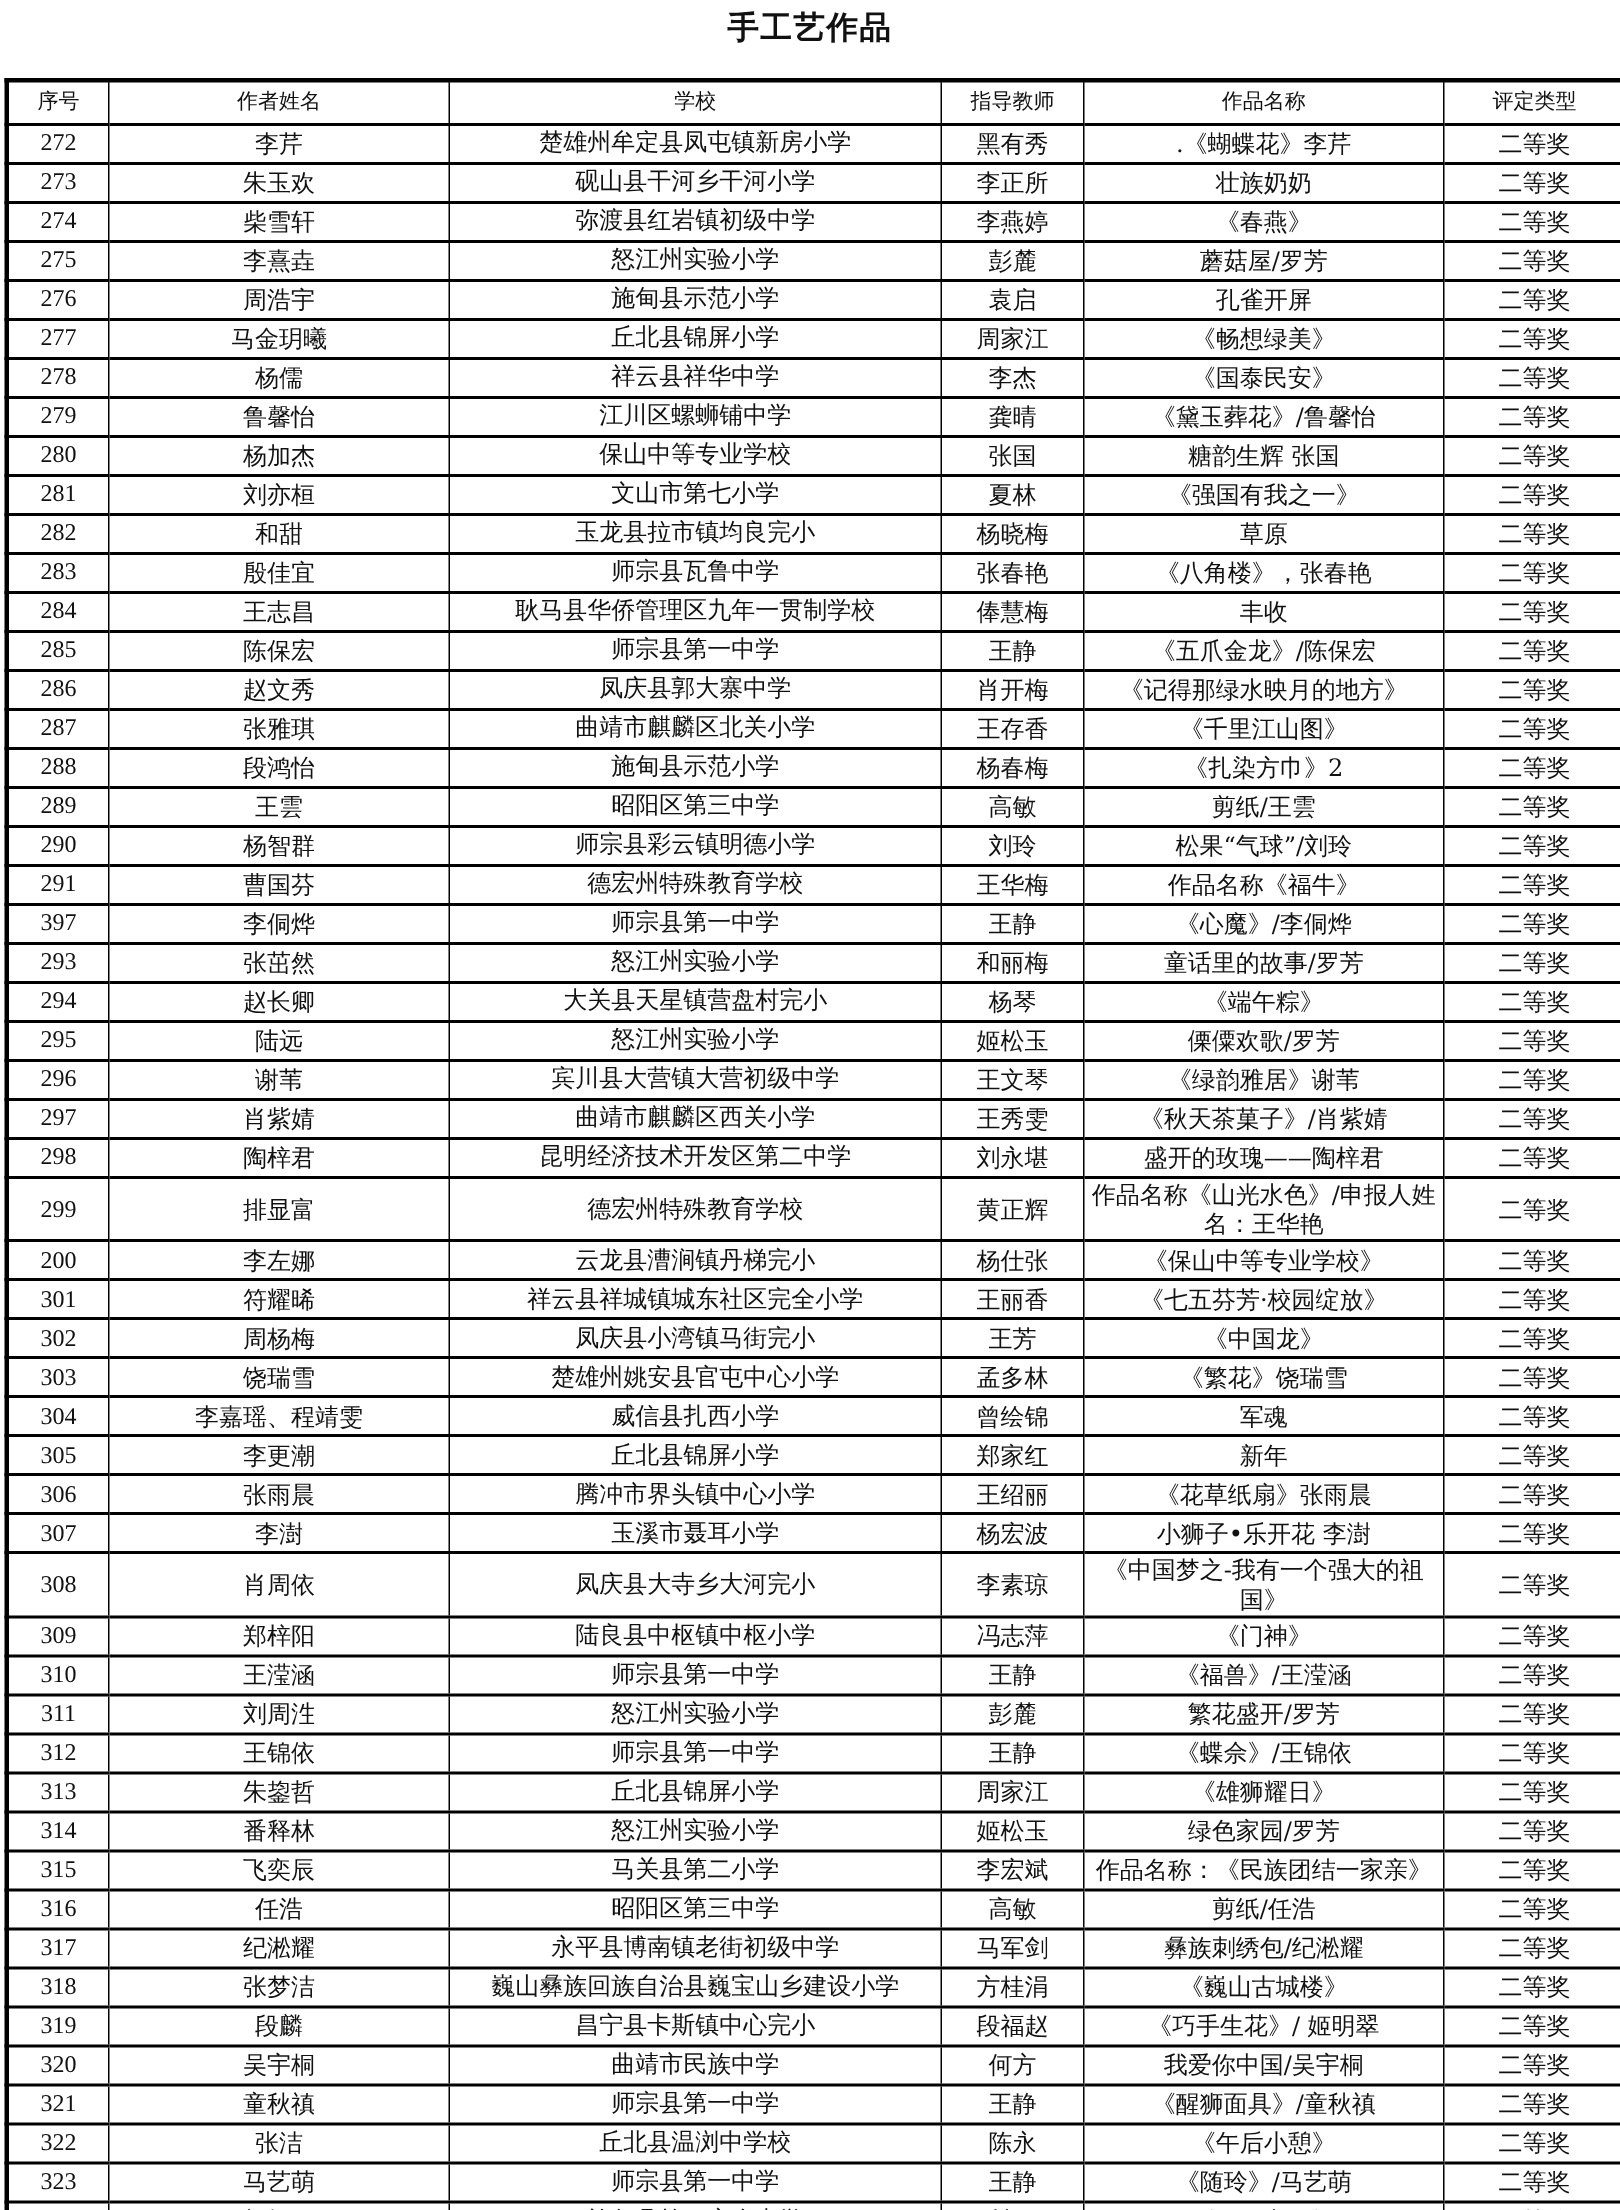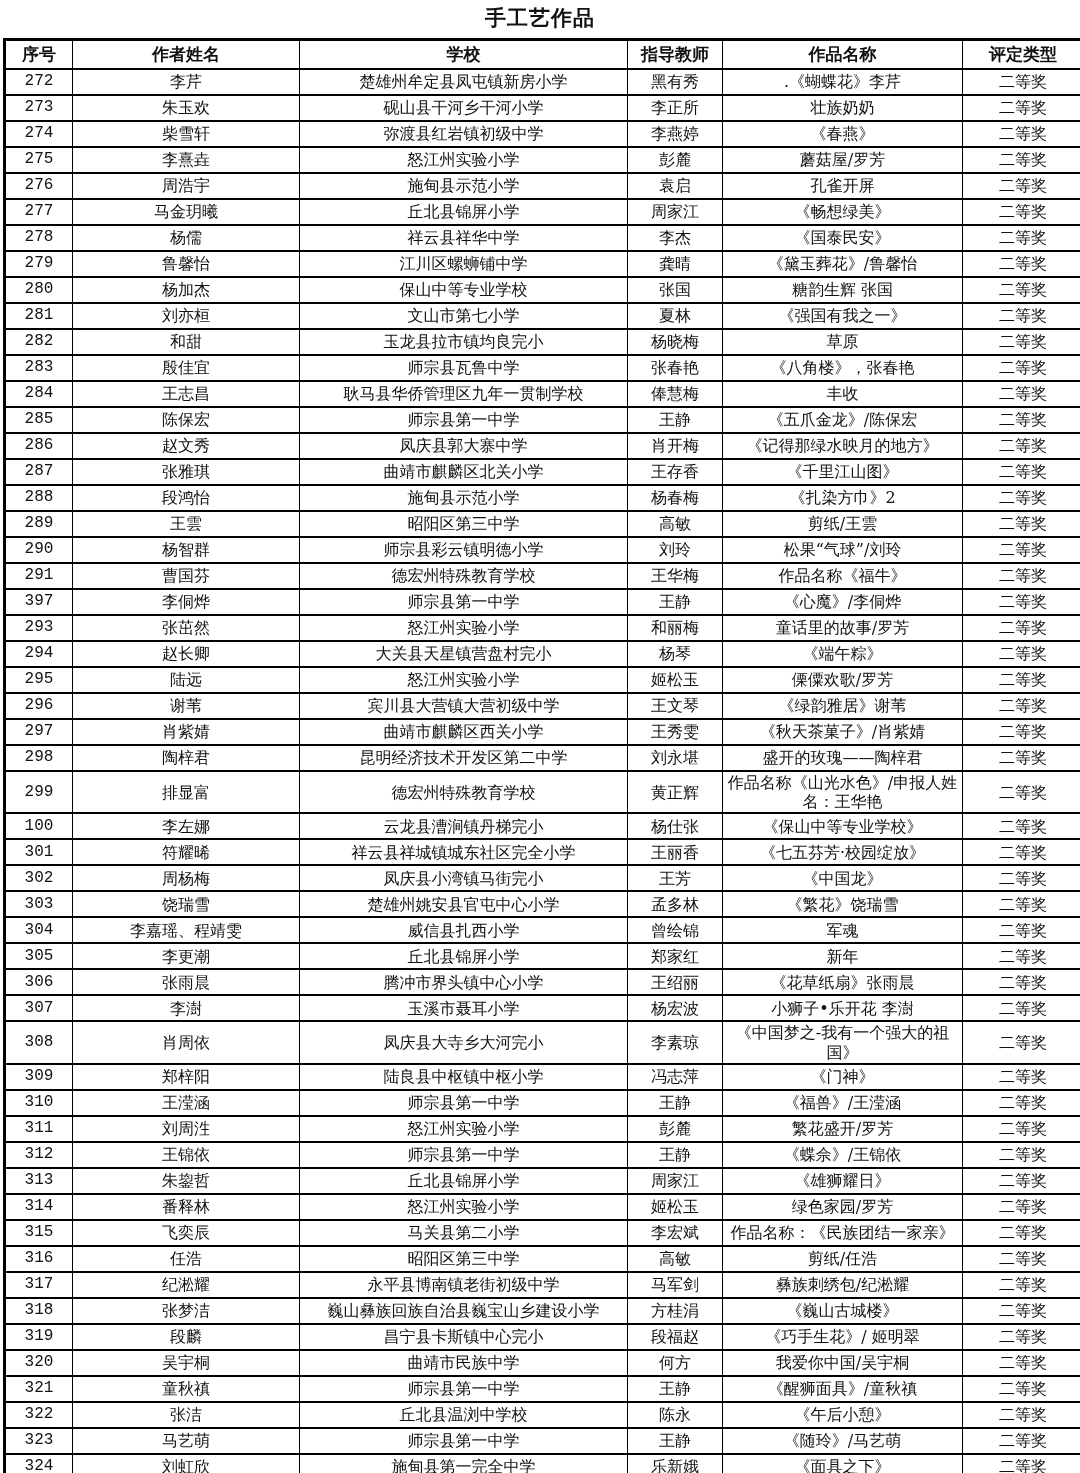--- a/index.html
+++ b/index.html
@@ -11,21 +11,21 @@
   }
   .page {
     width: 1080px;
     margin: 0 auto;
     background: #fff;
   }
   .page-title {
     text-align: center;
     font-size: 21px;
     font-weight: bold;
-    padding: 4px 0 6px 0;
+    padding: 4px 0 20px 0;
     letter-spacing: 1px;
   }
   table.awards {
     width: 1074px;
     margin: 0 3px;
     border-collapse: collapse;
     table-layout: fixed;
     border: 3px solid #000;
   }
   table.awards th, table.awards td {
@@ -34,32 +34,32 @@
     border-bottom-width: 2px;
     text-align: center;
     vertical-align: middle;
     font-size: 16px;
     line-height: 1.2;
     padding: 1px 2px;
     overflow-wrap: break-word;
     word-break: break-all;
   }
   table.awards th {
-    font-size: 17px;
-    font-weight: bold;
+    font-size: 14px;
+    font-weight: normal;
     height: 25px;
   }
   table.awards td { height: 22px; }
   col.col-index  { width: 68px; }
   col.col-author { width: 227px; }
   col.col-school { width: 328px; }
   col.col-teacher{ width: 95px; }
   col.col-work   { width: 240px; }
   col.col-award  { width: 122px; }
-  td.col-index   { vertical-align: bottom; font-family: Liberation Mono, monospace; padding-bottom: 2px; }
+  td.col-index   { vertical-align: bottom; font-family: Liberation Serif, serif; padding-bottom: 2px; }
   td.col-school  { padding-left: 25px; padding-right: 25px; font-family: Liberation Serif, serif; }
   td.col-work    { padding-left: 12px; padding-right: 12px; }
 </style>
 </head>
 <body>
 
 <div class="page">
   <div class="page-title">手工艺作品</div>
 
   <table class="awards">
@@ -300,21 +300,21 @@
         </tr>
         <tr>
           <td class="col-index">299</td>
           <td class="col-author">排显富</td>
           <td class="col-school">德宏州特殊教育学校</td>
           <td class="col-teacher">黄正辉</td>
           <td class="col-work">作品名称《山光水色》/申报人姓名：王华艳</td>
           <td class="col-award">二等奖</td>
         </tr>
         <tr>
-          <td class="col-index">100</td>
+          <td class="col-index">200</td>
           <td class="col-author">李左娜</td>
           <td class="col-school">云龙县漕涧镇丹梯完小</td>
           <td class="col-teacher">杨仕张</td>
           <td class="col-work">《保山中等专业学校》</td>
           <td class="col-award">二等奖</td>
         </tr>
         <tr>
           <td class="col-index">301</td>
           <td class="col-author">符耀晞</td>
           <td class="col-school">祥云县祥城镇城东社区完全小学</td>

